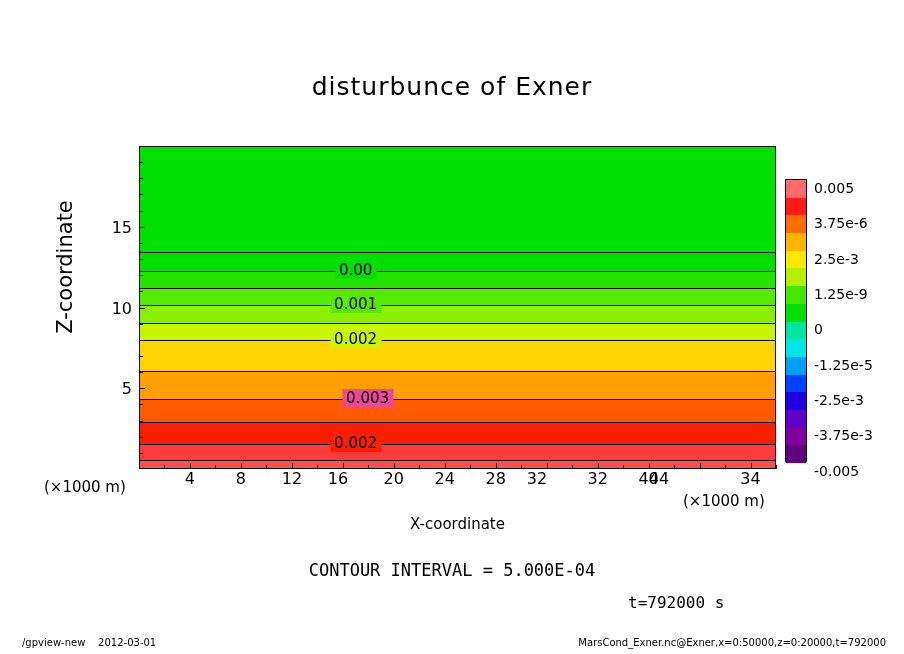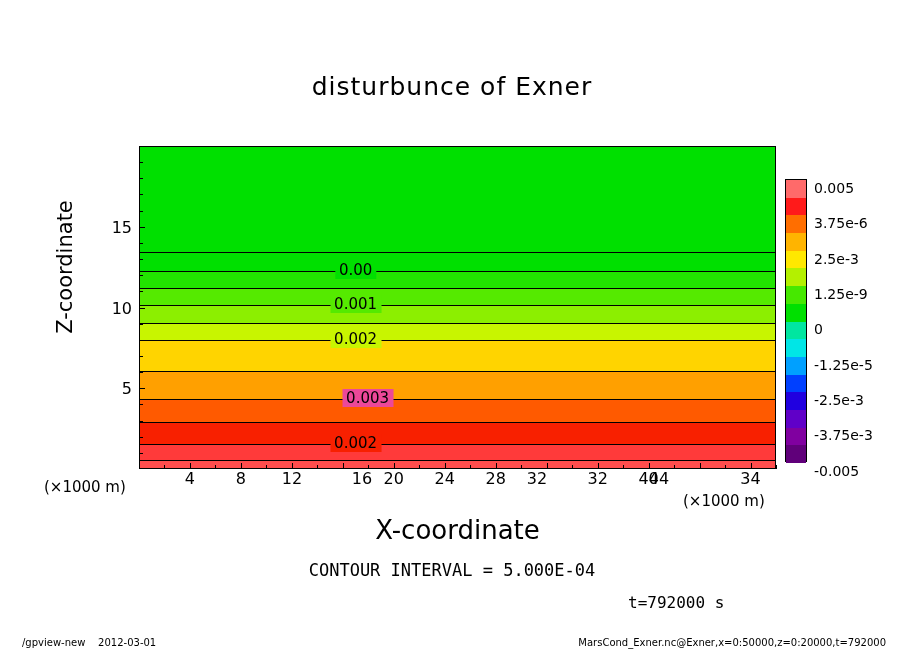--- a/index.html
+++ b/index.html
@@ -109,21 +109,21 @@
     font-size: 21px;
     transform: rotate(-90deg);
     font-family: "DejaVu Sans", sans-serif;
   }
   #xlabel {
     position: absolute;
     left: 139px;
     top: 515px;
     width: 637px;
     text-align: center;
-    font-size: 26px;
+    font-size: 15px;
     font-family: "DejaVu Sans", sans-serif;
   }
   .unit-left {
     position: absolute;
     left: 44px;
     top: 478px;
     font-size: 15px;
     font-family: "DejaVu Sans", sans-serif;
   }
   .unit-right {
@@ -256,21 +256,21 @@
 <div class="contour-label" style="left: 355.58px; top: 338.992px; background: rgb(200, 245, 0);">0.002</div>
 <div class="contour-label" style="left: 355.58px; top: 397.94px; background: #ec4899; margin-left: 12px;">0.003</div>
 <div class="contour-label" style="left: 355.58px; top: 443.16px; background: rgb(248, 32, 0);">0.002</div>
 <div class="tickmark-x" style="left: 189.96px;"></div>
 <div class="tick-x" style="left: 189.96px;">4</div>
 <div class="tickmark-x" style="left: 240.92px;"></div>
 <div class="tick-x" style="left: 240.92px;">8</div>
 <div class="tickmark-x" style="left: 291.88px;"></div>
 <div class="tick-x" style="left: 291.88px;">12</div>
 <div class="tickmark-x" style="left: 342.84px;"></div>
-<div class="tick-x" style="left: 362px;">16</div>
+<div class="tick-x" style="left: 338px;">16</div>
 <div class="tickmark-x" style="left: 393.8px;"></div>
 <div class="tick-x" style="left: 393.8px;">20</div>
 <div class="tickmark-x" style="left: 444.76px;"></div>
 <div class="tick-x" style="left: 444.76px;">24</div>
 <div class="tickmark-x" style="left: 495.72px;"></div>
 <div class="tick-x" style="left: 495.72px;">28</div>
 <div class="tickmark-x" style="left: 546.68px;"></div>
 <div class="tick-x" style="left: 537px;">32</div>
 <div class="tickmark-x" style="left: 597.64px;"></div>
 <div class="tick-x" style="left: 597.64px;">32</div>

